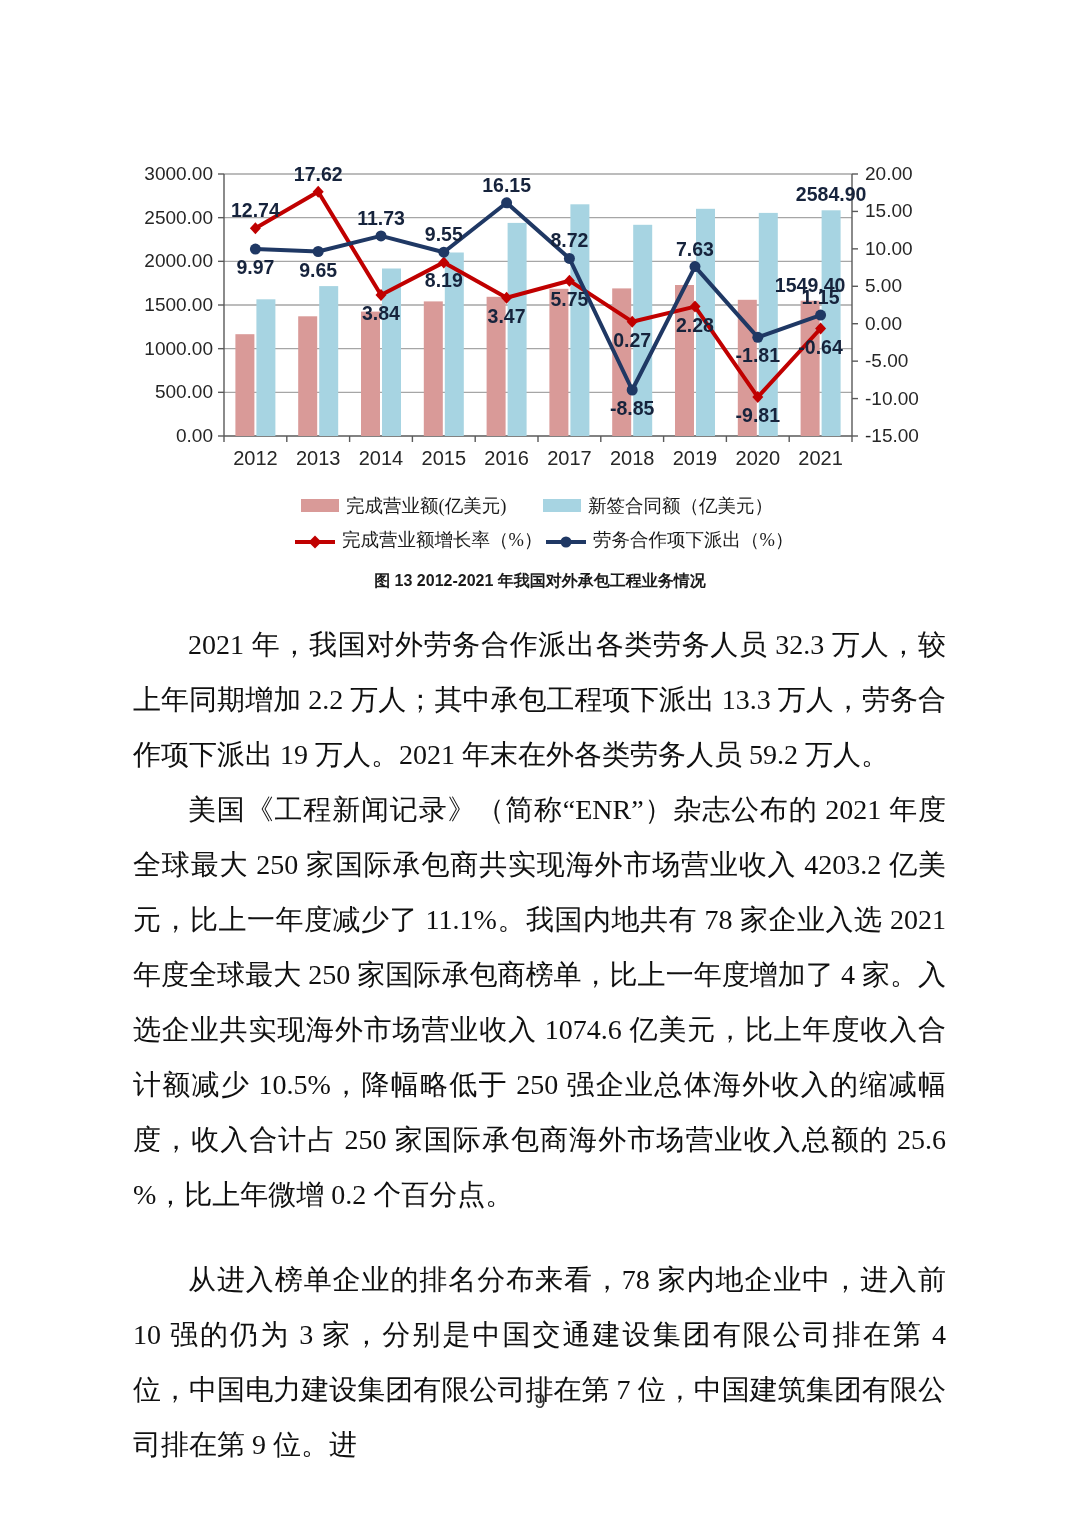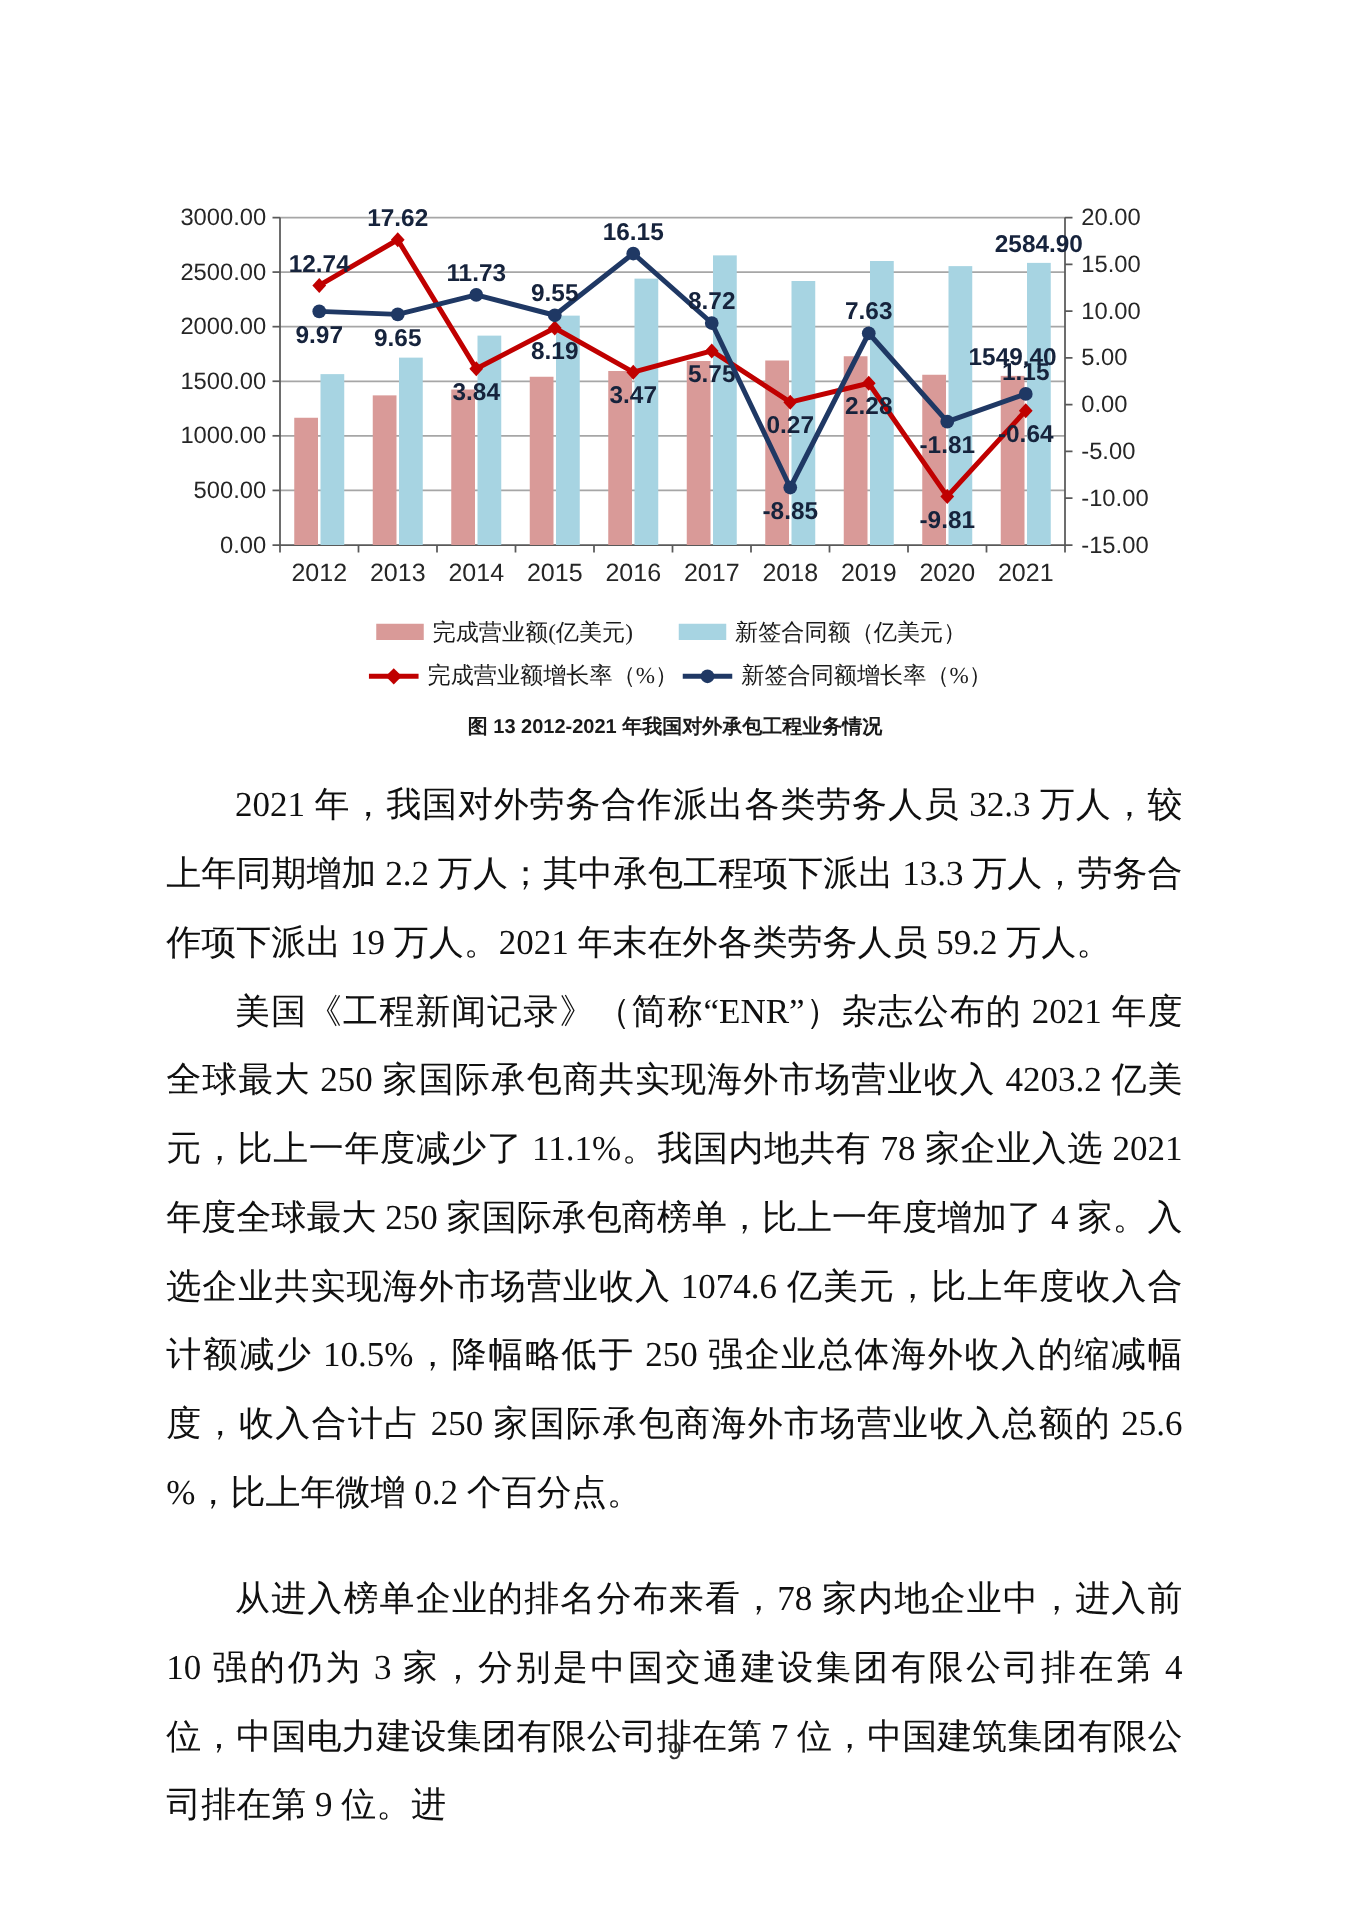--- a/index.html
+++ b/index.html
@@ -177,21 +177,21 @@
     <line x1="0" y1="7" x2="40" y2="7" stroke="#c00000" stroke-width="4"></line>
             <path d="M20 0.5 L26.5 7 L20 13.5 L13.5 7 Z" fill="#c00000"></path>
           </svg></span>
       <span>完成营业额增长率（%）</span>
     </span>
     <span class="lg-item" style="left:416px; top:40px;">
       <span class="line-swatch"><svg width="40" height="14" xmlns="http://www.w3.org/2000/svg">
     <line x1="0" y1="7" x2="40" y2="7" stroke="#1f3864" stroke-width="4"></line>
             <circle cx="20" cy="7" r="5.5" fill="#1f3864"></circle>
           </svg></span>
-      <span>新签合同额增长率（%）</span>
+      <span>劳务合作项下派出（%）</span>
     </span>
   </div>
 
   <div class="caption">图 13  2012-2021 年我国对外承包工程业务情况</div>
 
   <div class="text-block">
     <p>2021 年，我国对外劳务合作派出各类劳务人员 32.3 万人，较上年同期增加 2.2 万人；其中承包工程项下派出 13.3 万人，劳务合作项下派出 19 万人。2021 年末在外各类劳务人员 59.2 万人。</p>
     <p>美国《工程新闻记录》（简称“ENR”）杂志公布的 2021 年度全球最大 250 家国际承包商共实现海外市场营业收入 4203.2 亿美元，比上一年度减少了 11.1%。我国内地共有 78 家企业入选 2021 年度全球最大 250 家国际承包商榜单，比上一年度增加了 4 家。入选企业共实现海外市场营业收入 1074.6 亿美元，比上年度收入合计额减少 10.5%，降幅略低于 250 强企业总体海外收入的缩减幅度，收入合计占 250 家国际承包商海外市场营业收入总额的 25.6 %，比上年微增 0.2 个百分点。</p>
     <p class="spaced">从进入榜单企业的排名分布来看，78 家内地企业中，进入前 10 强的仍为 3 家，分别是中国交通建设集团有限公司排在第 4 位，中国电力建设集团有限公司排在第 7 位，中国建筑集团有限公司排在第 9 位。进</p>
   </div>

